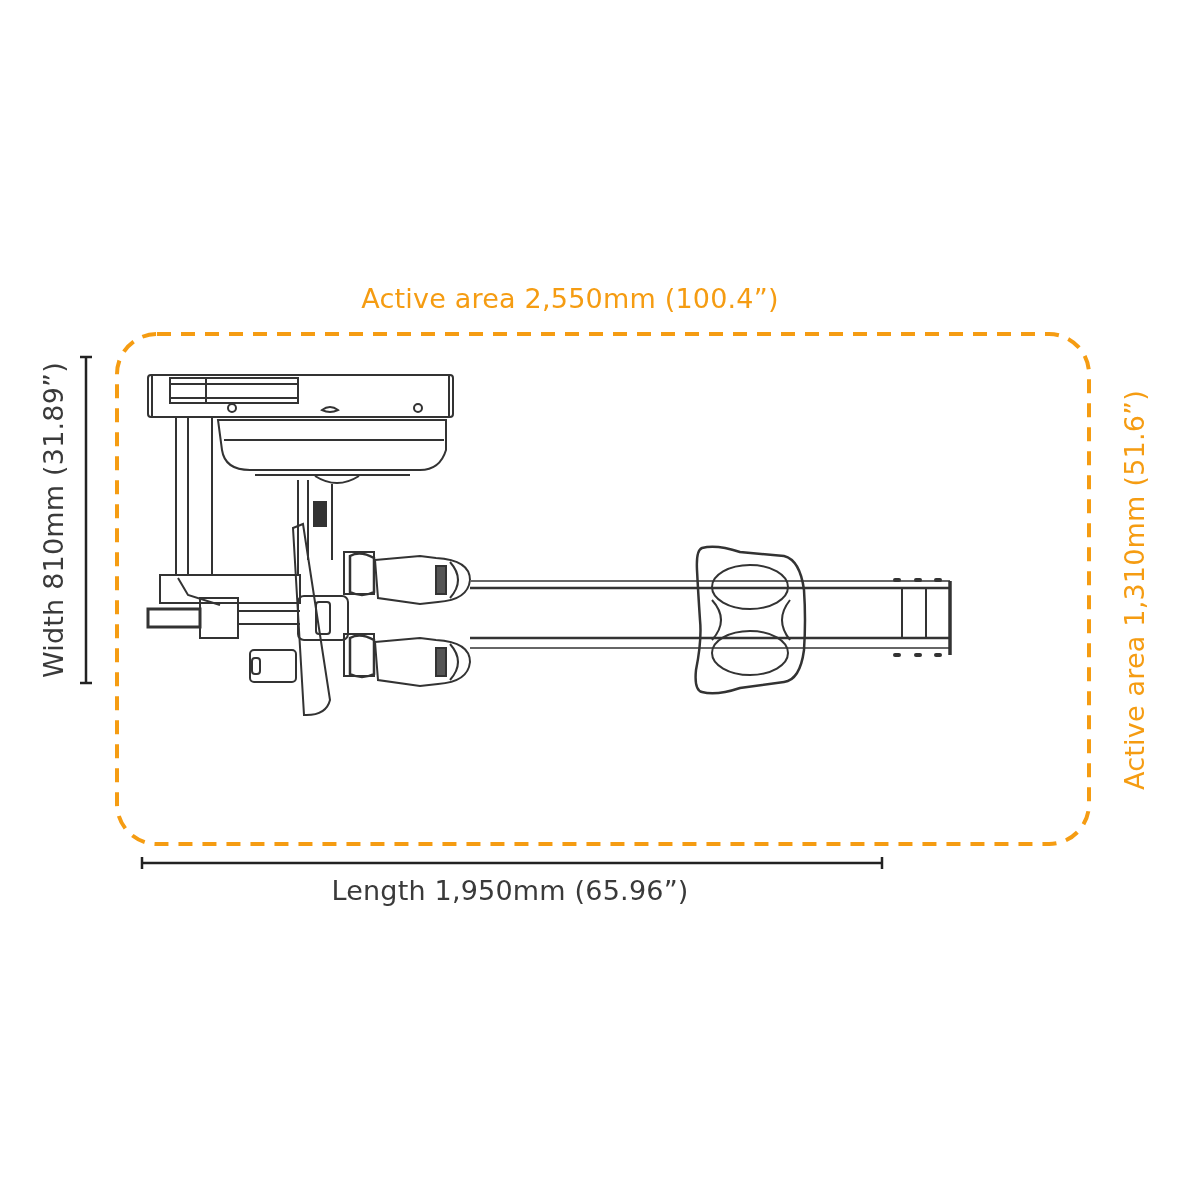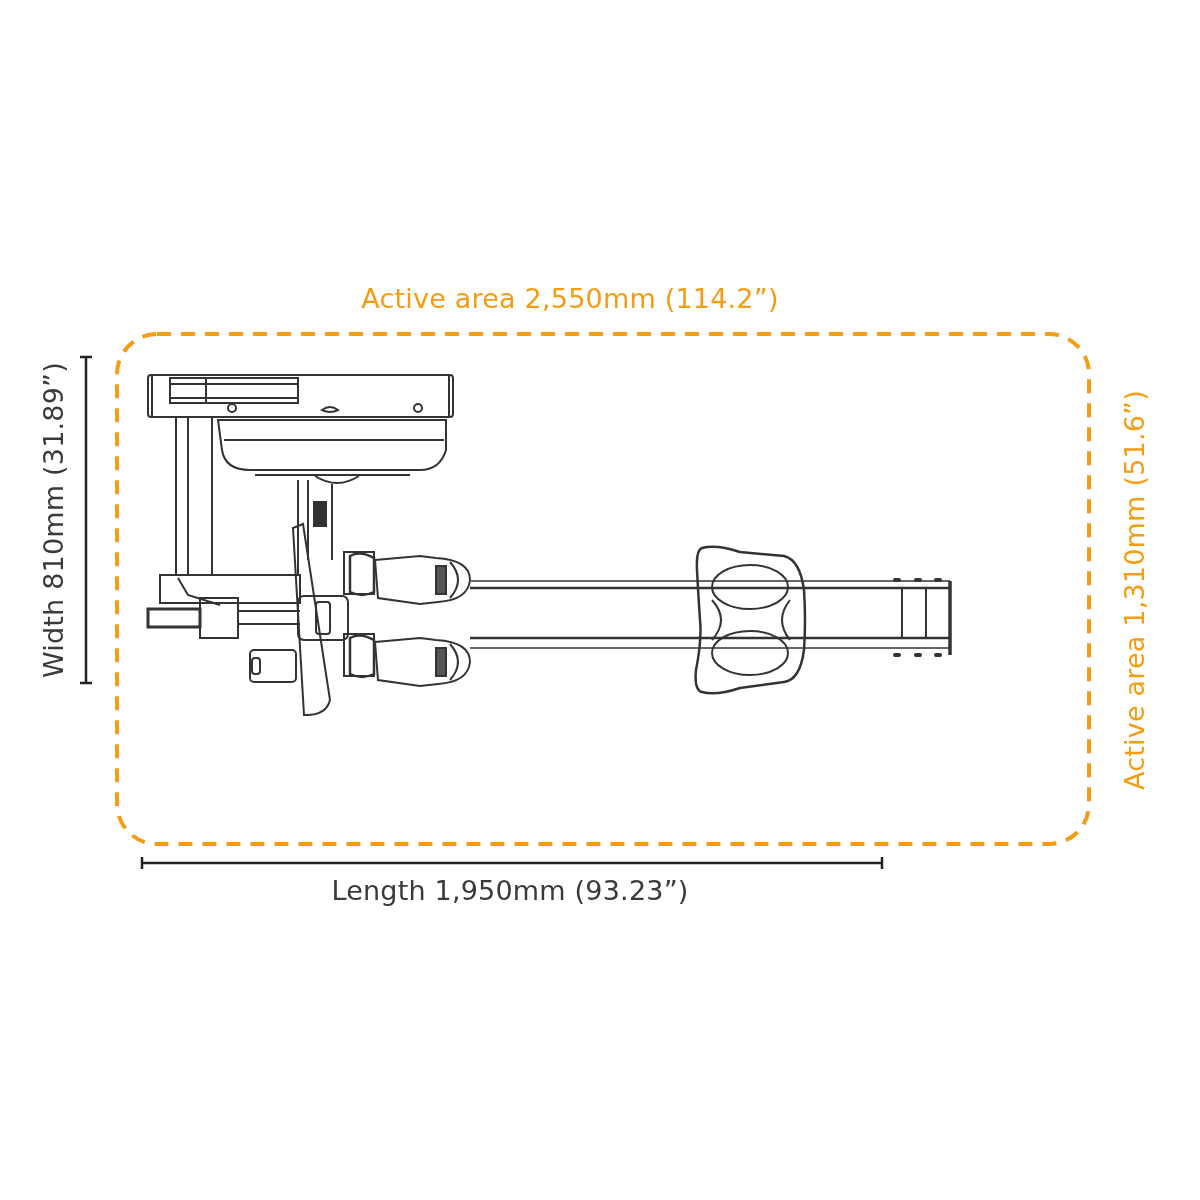--- a/index.html
+++ b/index.html
@@ -122,20 +122,20 @@
       <g>
         <path d="M702 548 Q716 544 740 552 L784 556 Q800 560 804 590 Q806 620 804 650 Q800 680 784 682 L740 688 Q716 696 702 692 Q694 690 696 670 Q702 640 700 620 Q698 590 697 570 Q696 550 702 548 Z" stroke-width="2.5"></path>
         <ellipse cx="750" cy="587" rx="38" ry="22"></ellipse>
         <ellipse cx="750" cy="653" rx="38" ry="22"></ellipse>
         <path d="M712 600 Q730 620 712 640"></path>
         <path d="M790 600 Q774 620 790 640"></path>
       </g>
     </g>
   </svg>
 
-  <div class="label orange top-label">Active area 2,550mm (114.2”)</div>
+  <div class="label orange top-label">Active area 2,550mm (100.4”)</div>
 
   <div class="label dark left-label">Width 810mm (31.89”)</div>
 
   <div class="label orange right-label">Active area 1,310mm (51.6”)</div>
 
-  <div class="label dark bottom-label">Length 1,950mm (93.23”)</div>
+  <div class="label dark bottom-label">Length 1,950mm (65.96”)</div>
 </div>
 
 </body></html>

